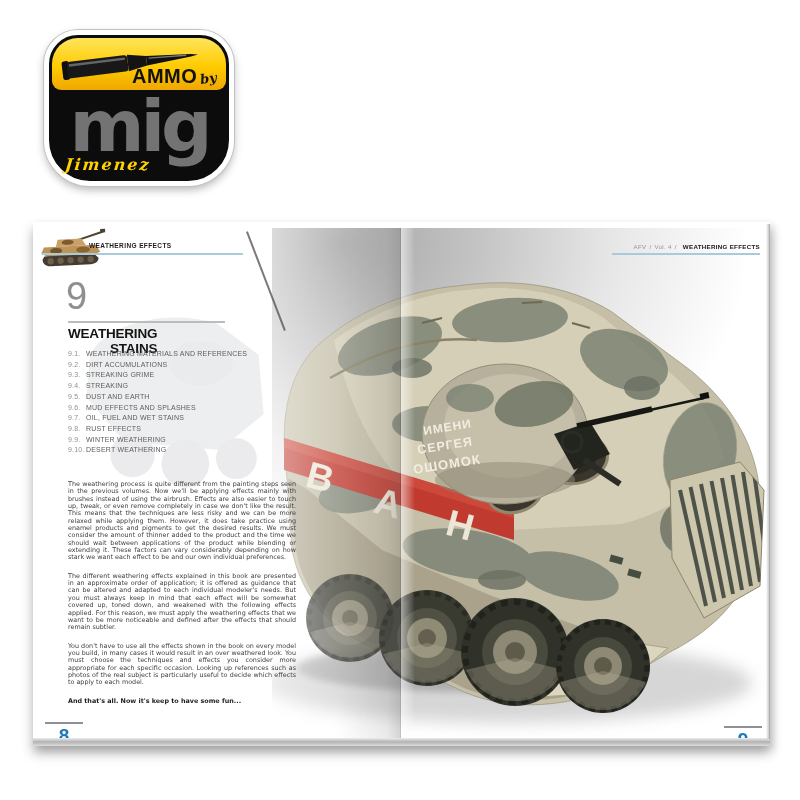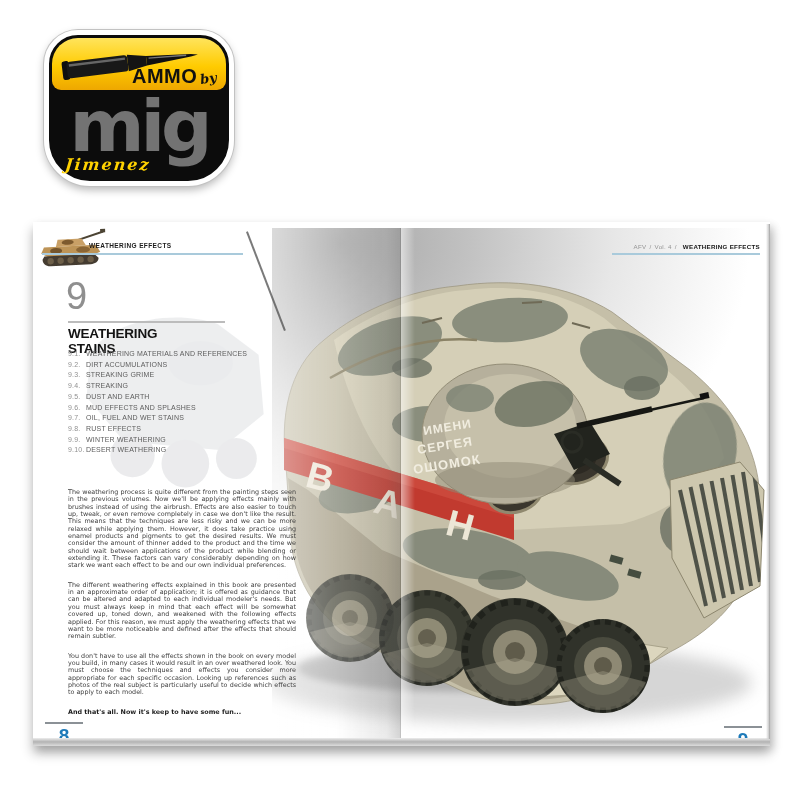--- a/index.html
+++ b/index.html
@@ -60,32 +60,32 @@
   .rp-rule{position:absolute;left:579px;top:31px;width:148px;height:2px;background:#a9cadb;}
   .rp-crumb{position:absolute;right:10px;top:21px;font-size:6.2px;color:#949494;
       letter-spacing:.3px;white-space:nowrap;}
   .rp-crumb .bold{color:#151515;font-weight:700;margin-left:3px;}
   .rp-crumb .sep{margin:0 3px;color:#949494;}
 
   
   .chapter-num{position:absolute;left:33px;top:53px;font-size:38px;font-weight:400;color:#8f8f8f;}
   .chapter-rule{position:absolute;left:35px;top:99px;width:157px;height:1.5px;background:#bcbcbc;}
   .chapter-title{position:absolute;left:35px;top:104px;font-size:13.5px;line-height:15px;
-      font-weight:700;letter-spacing:-.2px;color:#141414;}
+      font-weight:700;letter-spacing:-.2px;color:#141414;text-align:right;}
 
   
   .toc{position:absolute;left:35px;top:127px;width:235px;}
   .toc-row{display:flex;font-size:7px;line-height:10.7px;letter-spacing:.2px;color:#5d5d5d;}
   .toc-num{color:#909090;width:18px;flex:0 0 18px;}
 
   
   .bodytext{position:absolute;left:35px;top:255px;width:228px;
       font-family:"DejaVu Sans",sans-serif;font-size:6.4px;line-height:7.35px;
       color:#3e3e3e;text-align:justify;}
-  .bodytext p{margin:12px 0 11px 0;}
+  .bodytext p{margin:4px 0 11px 0;}
   .closing{font-weight:700;color:#1d1d1d;}
 
   
   .pn{position:absolute;width:38px;text-align:center;}
   .pn .pn-rule{height:2px;background:#8b9196;margin-bottom:2px;}
   .pn .pn-num{font-size:19px;font-weight:700;color:#1d7ab9;line-height:1;}
   .pn-left{left:12px;top:500px;}
   .pn-right{right:8px;top:504px;}
 </style>
 </head>

